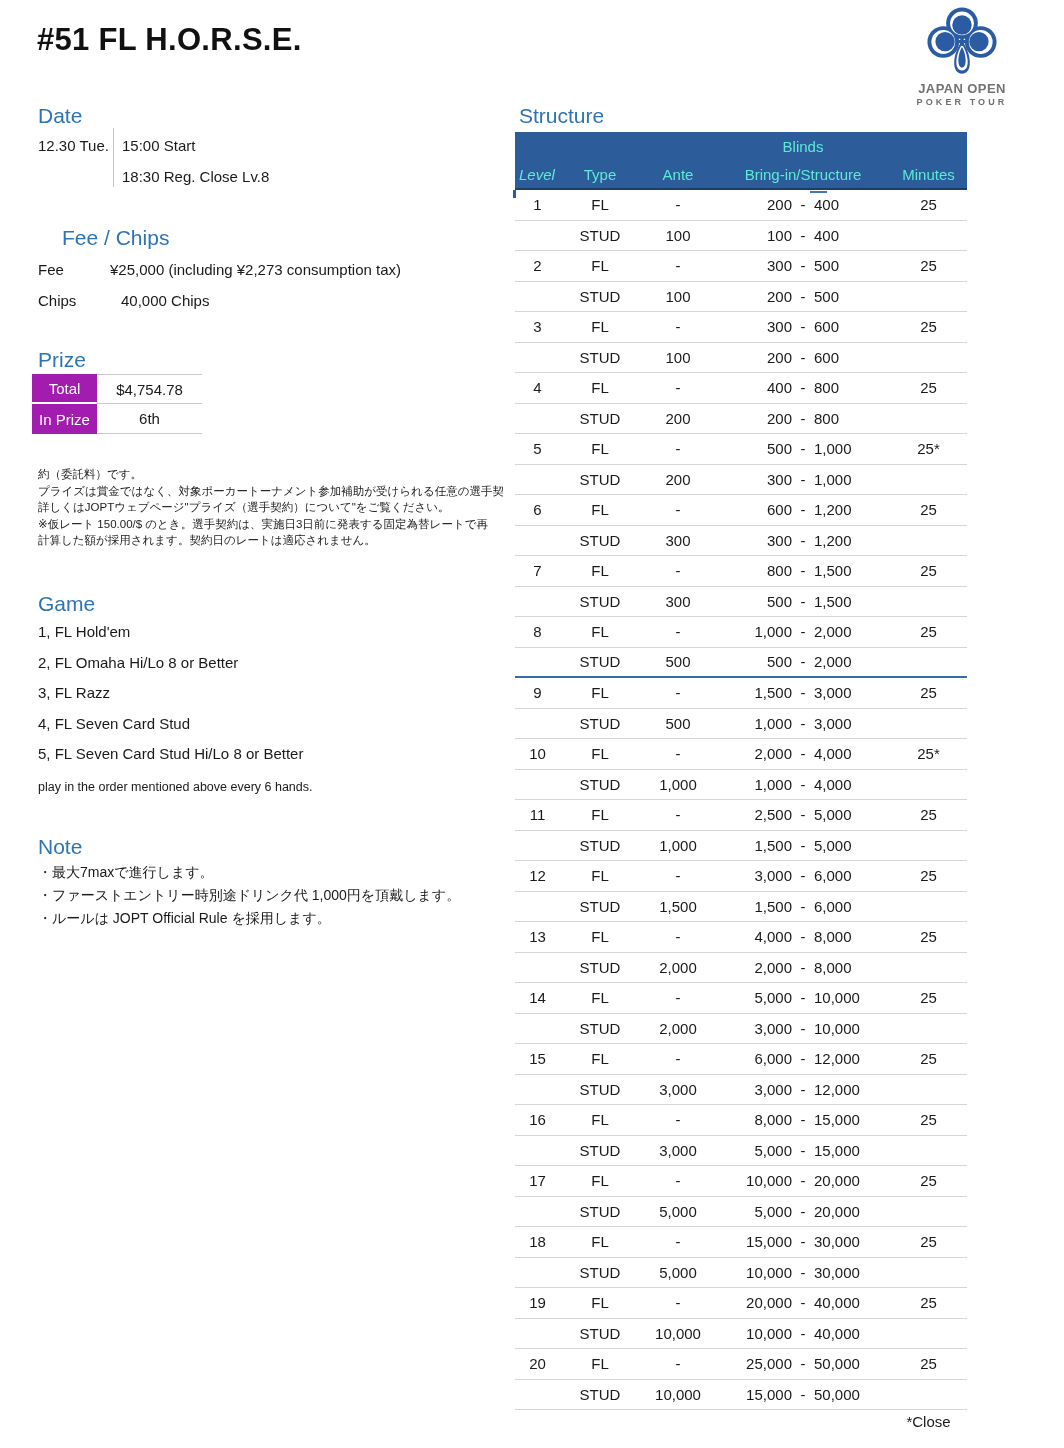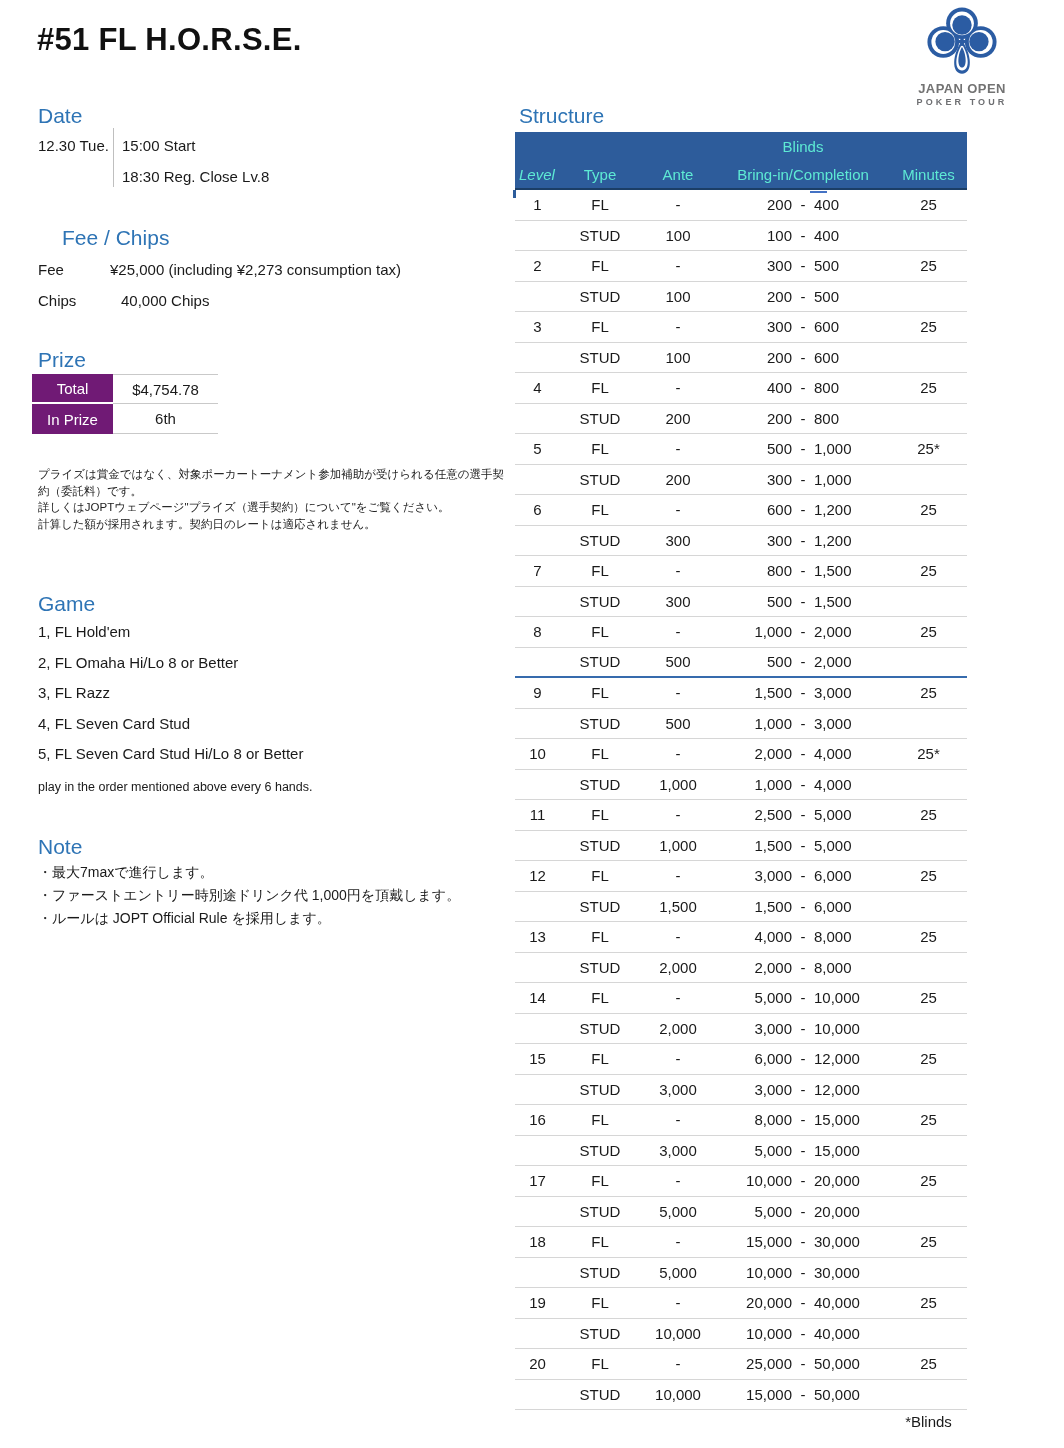--- a/index.html
+++ b/index.html
@@ -28,21 +28,21 @@
   .date-t1{left:122px;top:137px;font-size:15px;}
   .date-t2{left:122px;top:168px;font-size:15px;}
 
   
   .kv-label{font-size:15px;}
   .kv-value{font-size:15px;}
 
   
   .prize-table{left:32px;top:374px;width:186px;}
   .p-row{display:flex;height:30px;}
-  .p-label{width:81px;background:#701a75;color:#fff;display:flex;align-items:center;justify-content:center;
+  .p-label{width:65px;background:#a21caf;color:#fff;display:flex;align-items:center;justify-content:center;
     font-size:15px;border-bottom:2px solid #fff;box-sizing:border-box;}
   .p-row:last-child .p-label{border-bottom:none;}
   .p-value{width:105px;display:flex;align-items:center;justify-content:center;font-size:15px;
     border-bottom:1px solid #C9C9C9;box-sizing:border-box;}
   .p-row:first-child .p-value{border-top:1px solid #C9C9C9;}
 
   
   .prize-notes{left:38px;top:466px;width:478px;font-size:11.5px;line-height:16.5px;font-weight:500;color:#222;}
   .jp-line{white-space:nowrap;}
 
@@ -126,23 +126,24 @@
   <div class="p-row">
     <div class="p-label">Total</div>
     <div class="p-value">$4,754.78</div>
   </div>
   <div class="p-row">
     <div class="p-label">In Prize</div>
     <div class="p-value">6th</div>
   </div>
 </div>
 <div class="abs prize-notes" id="prize-notes">
+    <div class="jp-line">約（委託料）です。</div>
     <div class="jp-line">プライズは賞金ではなく、対象ポーカートーナメント参加補助が受けられる任意の選手契</div>
-    <div class="jp-line">約（委託料）です。</div>
     <div class="jp-line">詳しくはJOPTウェブページ"プライズ（選手契約）について"をご覧ください。</div>
+    <div class="jp-line">※仮レート 150.00/$ のとき。選手契約は、実施日3日前に発表する固定為替レートで再</div>
     <div class="jp-line">計算した額が採用されます。契約日のレートは適応されません。</div>
   </div>
 
 <div class="abs h2" style="left:38px;top:590px;">Game</div>
 <div class="abs game-list" id="game-list">
     <div class="game-item">1, FL Hold'em</div>
     <div class="game-item">2, FL Omaha Hi/Lo 8 or Better</div>
     <div class="game-item">3, FL Razz</div>
     <div class="game-item">4, FL Seven Card Stud</div>
     <div class="game-item">5, FL Seven Card Stud Hi/Lo 8 or Better</div>
@@ -163,21 +164,21 @@
       <div class="c-level"></div>
       <div class="c-type"></div>
       <div class="c-ante"></div>
       <div class="c-blinds">Blinds</div>
       <div class="c-min"></div>
     </div>
     <div class="s-hrow">
       <div class="c-level">Level</div>
       <div class="c-type">Type</div>
       <div class="c-ante">Ante</div>
-      <div class="c-blinds">Bring-in/Completion</div>
+      <div class="c-blinds">Bring-in/Structure</div>
       <div class="c-min">Minutes</div>
     </div>
   </div>
   <div id="s-body">
       <div class="t-row">
         <div class="c-level">1</div>
         <div class="c-type">FL</div>
         <div class="c-ante">-</div>
         <div class="c-blinds blinds-wrap">
           <span class="b-lo">200</span>
@@ -612,13 +613,13 @@
           <span class="b-lo">15,000</span>
           <span class="b-dash">-</span>
           <span class="b-hi">50,000</span>
         </div>
         <div class="c-min"></div>
       </div>
     </div>
 </div>
 <div class="abs mini-line"></div>
 <div class="abs notch"></div>
-<div class="abs break-note">*Blinds</div>
+<div class="abs break-note">*Close</div>
 
 </body></html>

